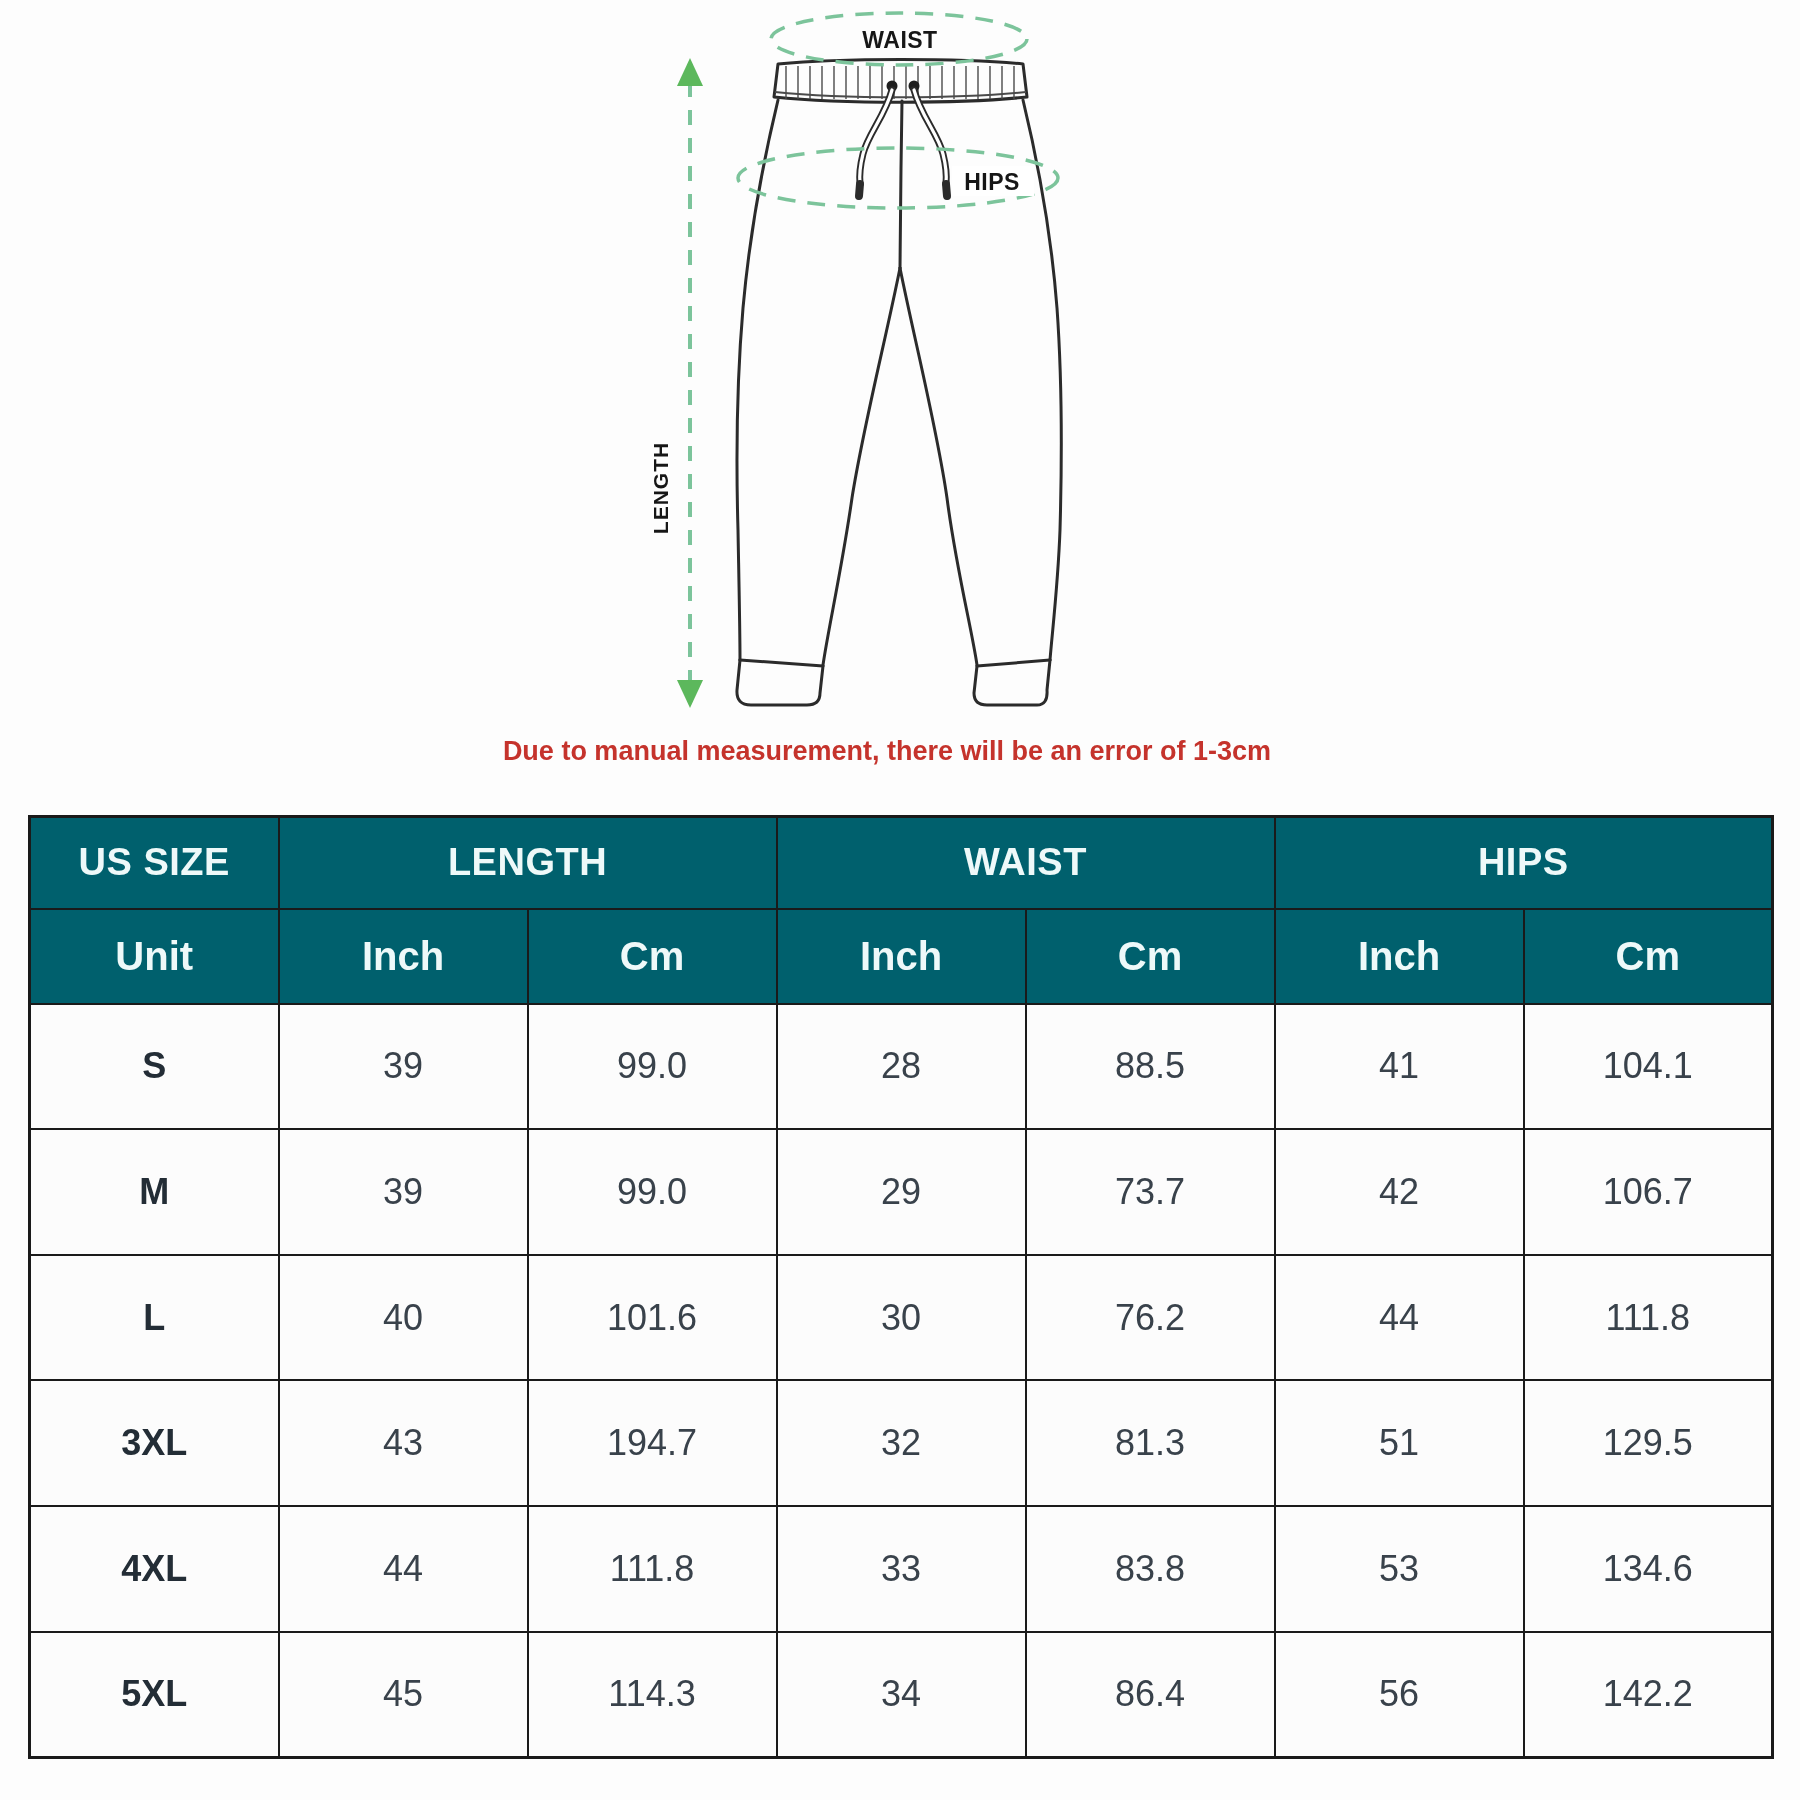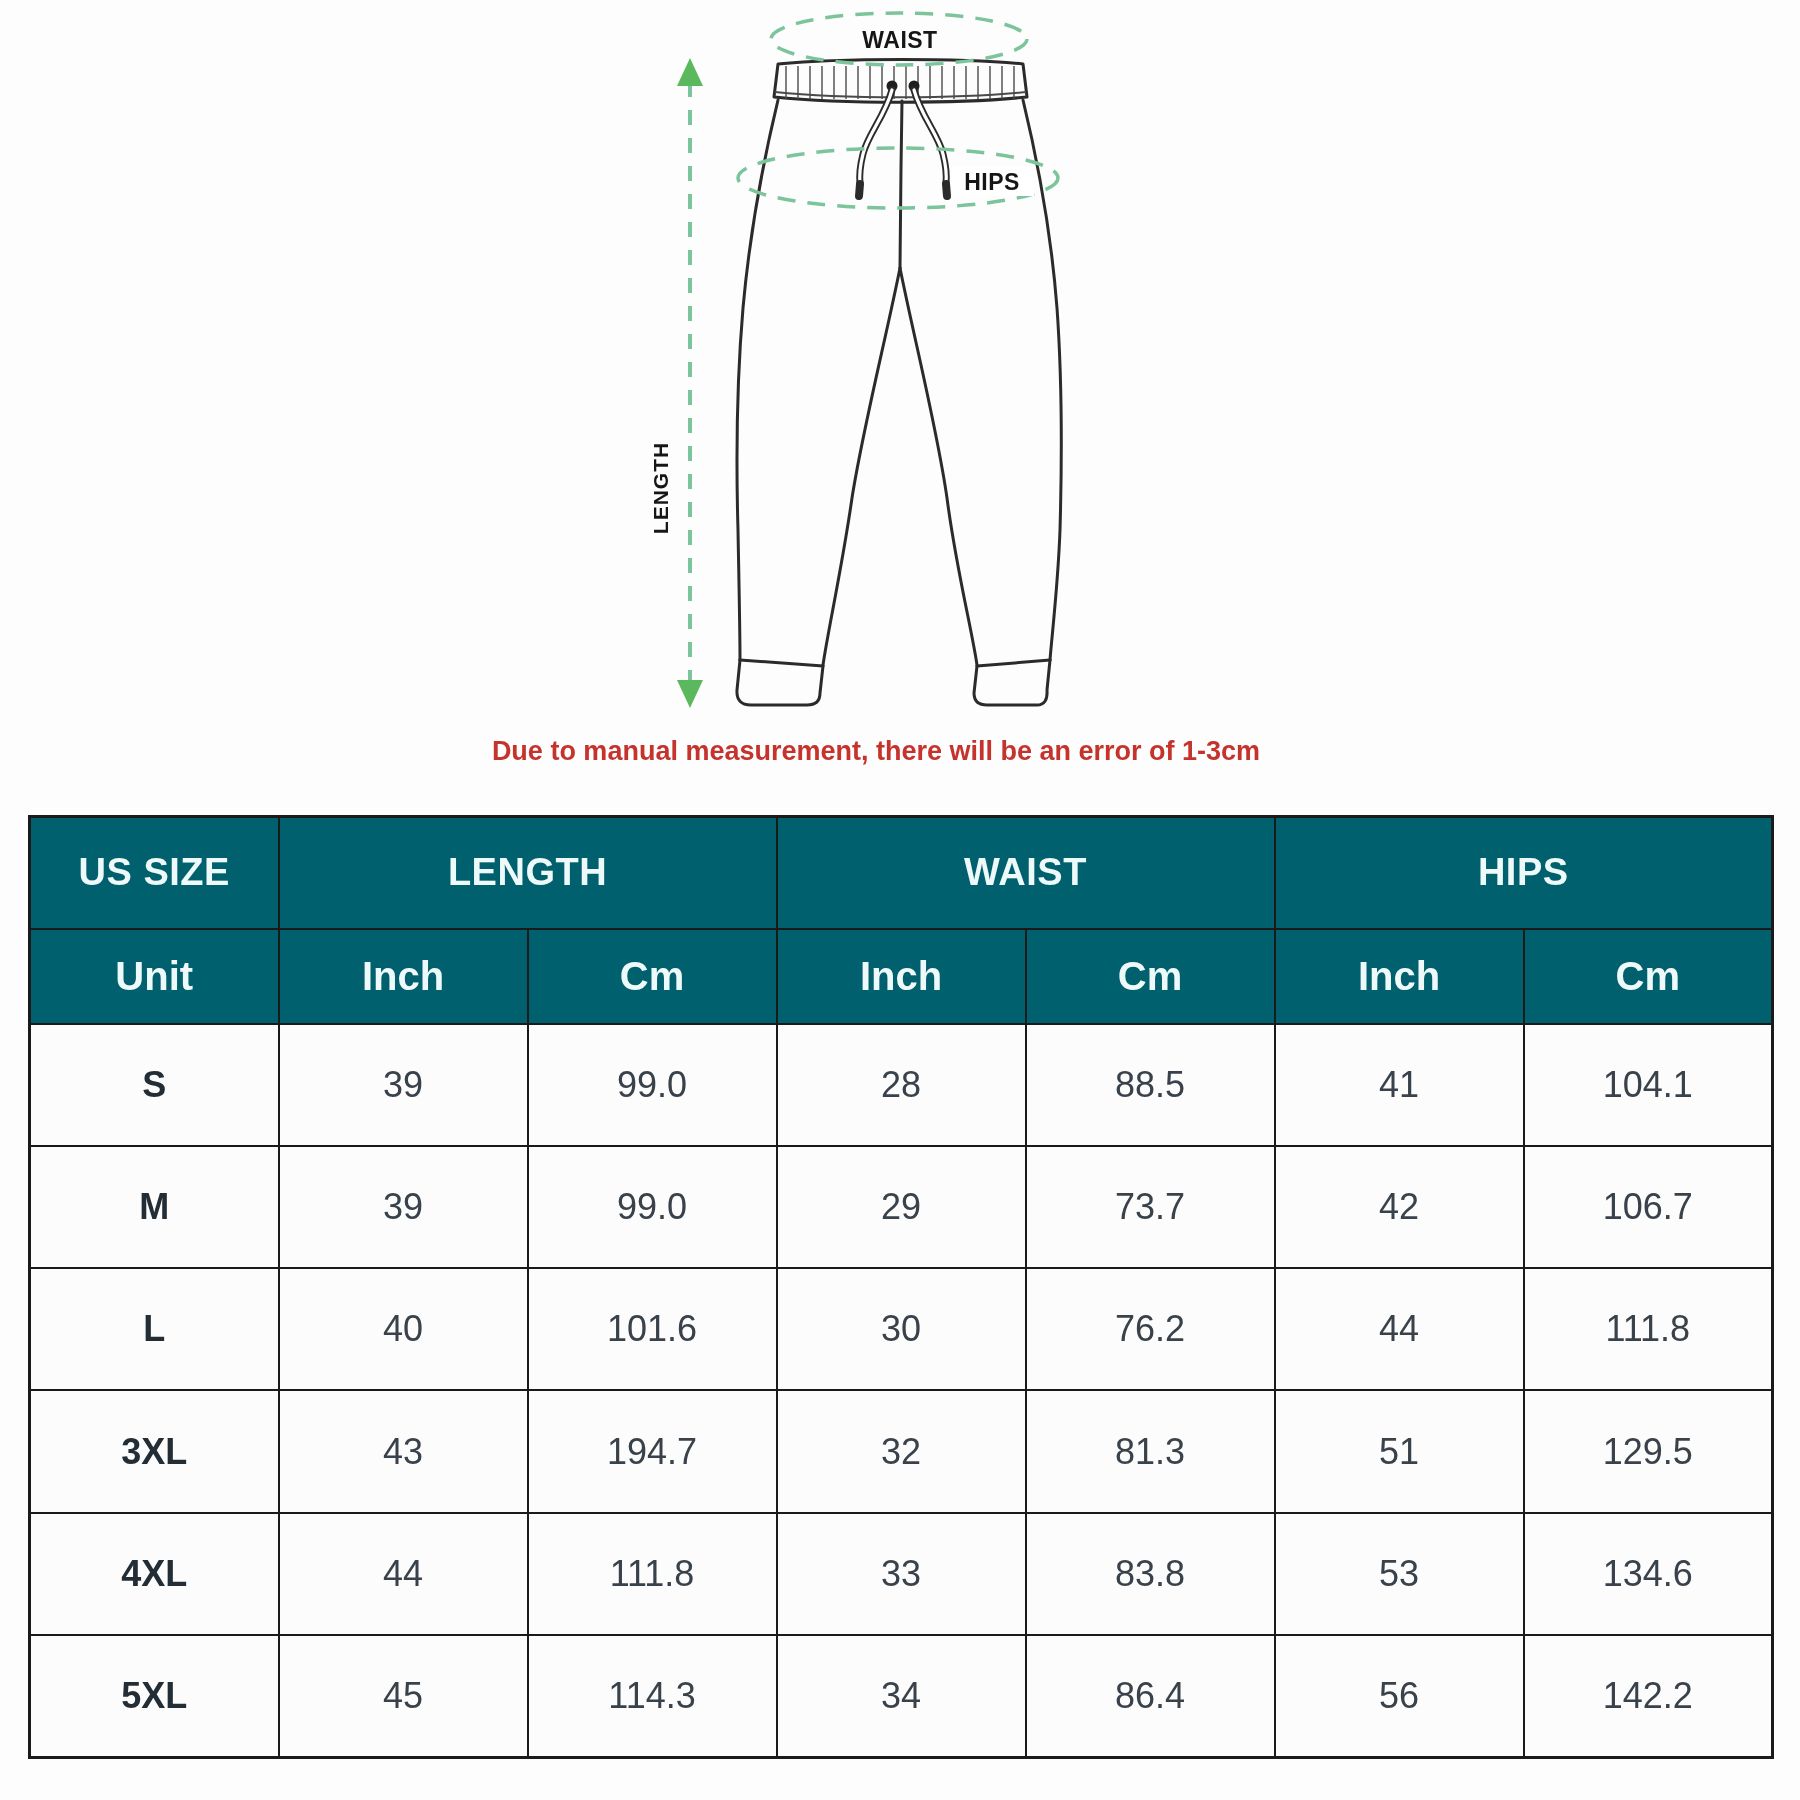--- a/index.html
+++ b/index.html
@@ -11,29 +11,29 @@
   .outline  { stroke:var(--outline-dark,#2b2b2b); fill:none; stroke-width:3; stroke-linecap:round; stroke-linejoin:round; }
   .rib      { stroke:#4a4a4a; fill:none; stroke-width:1.4; }
   .cord-out { stroke:var(--outline-dark,#2b2b2b); fill:none; stroke-width:7; stroke-linecap:round; }
   .cord-in  { stroke:#ffffff; fill:none; stroke-width:3.2; stroke-linecap:round; }
   .dash-ellipse { stroke:var(--green-dash,#7cc49b); fill:none; stroke-width:3.5; stroke-dasharray:18 12; }
   .len-line { stroke:var(--green-dash,#7cc49b); stroke-width:4; stroke-dasharray:15 13; fill:none; }
   .len-head { fill:var(--green-arrow,#5cb85c); }
   .diagram-label { font-family:"Liberation Sans",sans-serif; font-weight:bold; font-size:23px; fill:#161616; letter-spacing:0.5px; }
   .length-label  { font-size:21px; letter-spacing:1px; }
 
-  .note { position:absolute; top:736px; left:0; width:1752px; text-align:center;
+  .note { position:absolute; top:736px; left:11px; width:1752px; text-align:center;
           font-size:27px; font-weight:bold; color:var(--note-red,#c5332c); }
 
   .size-table { position:absolute; left:28px; top:815px; width:1746px; height:944px;
                 border-collapse:collapse; table-layout:fixed;
                 border:3px solid var(--border,#1a1a1a); }
   .size-table th, .size-table td { border:2px solid var(--border,#1a1a1a); text-align:center; vertical-align:middle; }
   .size-table thead th { background:var(--header-bg,#00606d); color:var(--header-text,#eef9f9); font-weight:bold; }
-  .group-row th { font-size:38px; height:112px; letter-spacing:0.5px; }
+  .group-row th { font-size:38px; height:92px; letter-spacing:0.5px; }
   .unit-row  th { font-size:40px; height:95px; }
   .size-table tbody tr { height:94px; }
   .size-table tbody td { background:var(--cell-bg,#fcfcfc); font-size:36px; color:var(--body-text,#39424b); }
   .size-table tbody td.size-col { font-weight:bold; color:var(--size-text,#232d36); }
 </style>
 </head>
 <body>
 
 <svg class="diagram-svg" viewBox="0 0 560 702">
 

